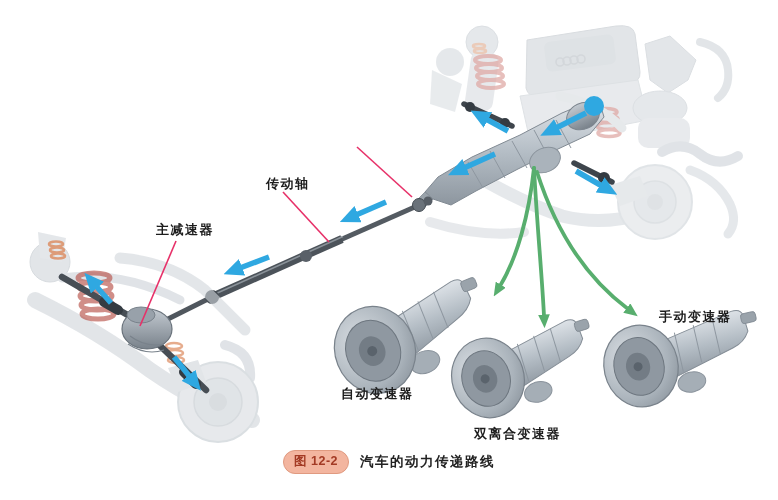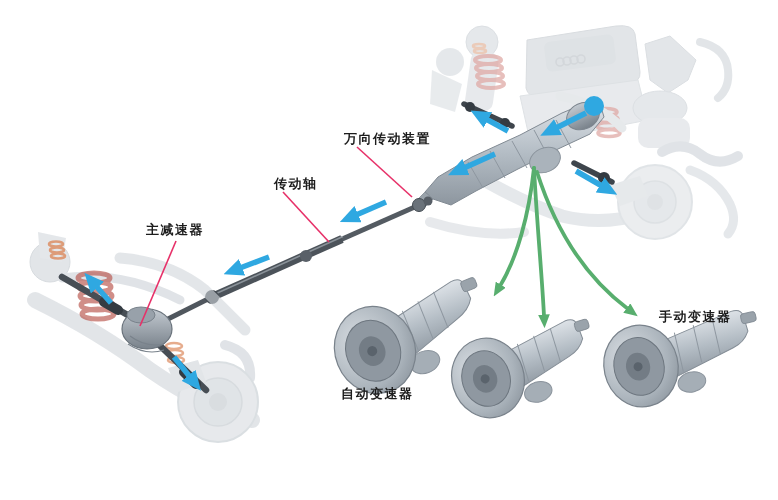--- a/index.html
+++ b/index.html
@@ -236,19 +236,23 @@
   </g>
   <circle cx="594" cy="106" r="10" fill="#2fa8e1"></circle>
 
   <g stroke="#e73169" stroke-width="1.6">
     <line x1="357" y1="147" x2="412" y2="197"></line>
     <line x1="283" y1="192" x2="329" y2="242"></line>
     <line x1="176" y1="241" x2="140" y2="326"></line>
   </g>
 </svg>
 
-  <div class="part-label" style="left:344px;top:130px;">万向传动装置</div>
-  <div class="part-label" style="left:274px;top:175px;">传动轴</div>
-  <div class="part-label" style="left:146px;top:221px;">主减速器</div>
+  <div class="part-label" style="left:266px;top:175px;">传动轴</div>
+  <div class="part-label" style="left:156px;top:221px;">主减速器</div>
   <div class="part-label" style="left:341px;top:385px;">自动变速器</div>
+  <div class="part-label" style="left:474px;top:425px;">双离合变速器</div>
   <div class="part-label" style="left:659px;top:308px;">手动变速器</div>
 
+  <div id="caption-row">
+    <span id="figure-badge">图 12-2</span>
+    <span id="figure-caption">汽车的动力传递路线</span>
+  </div>
 </div>
 
 </body></html>

